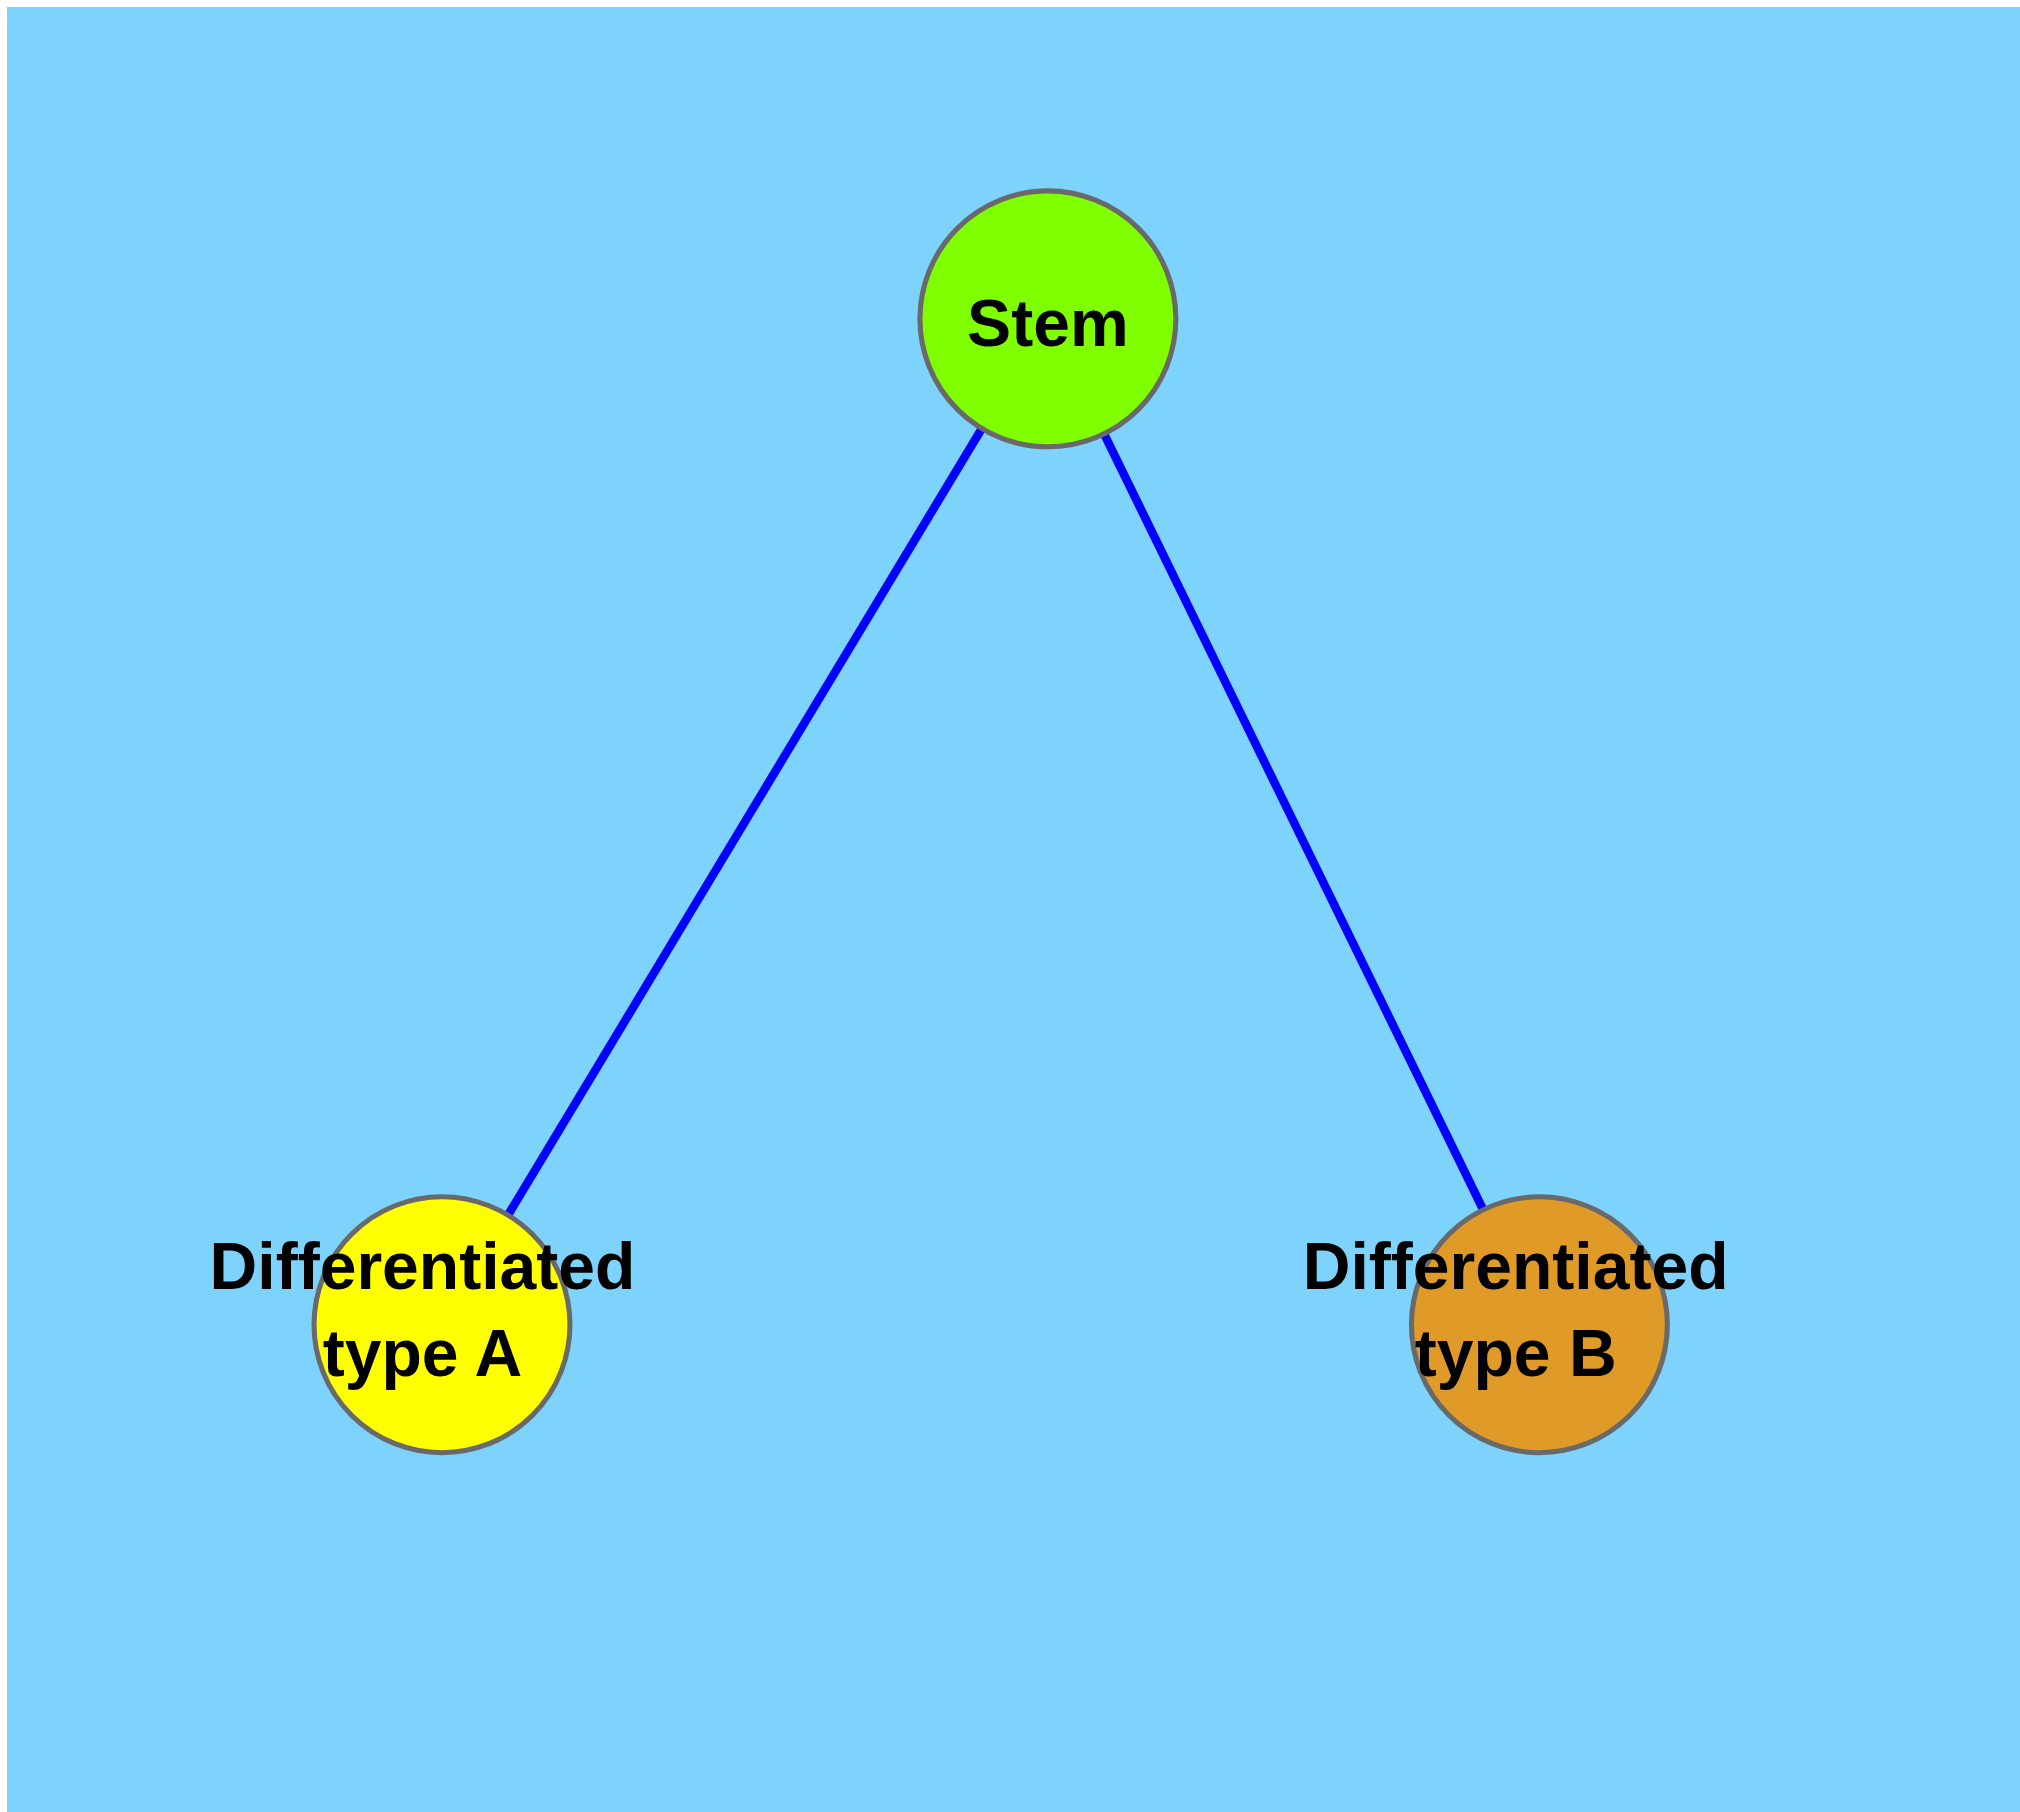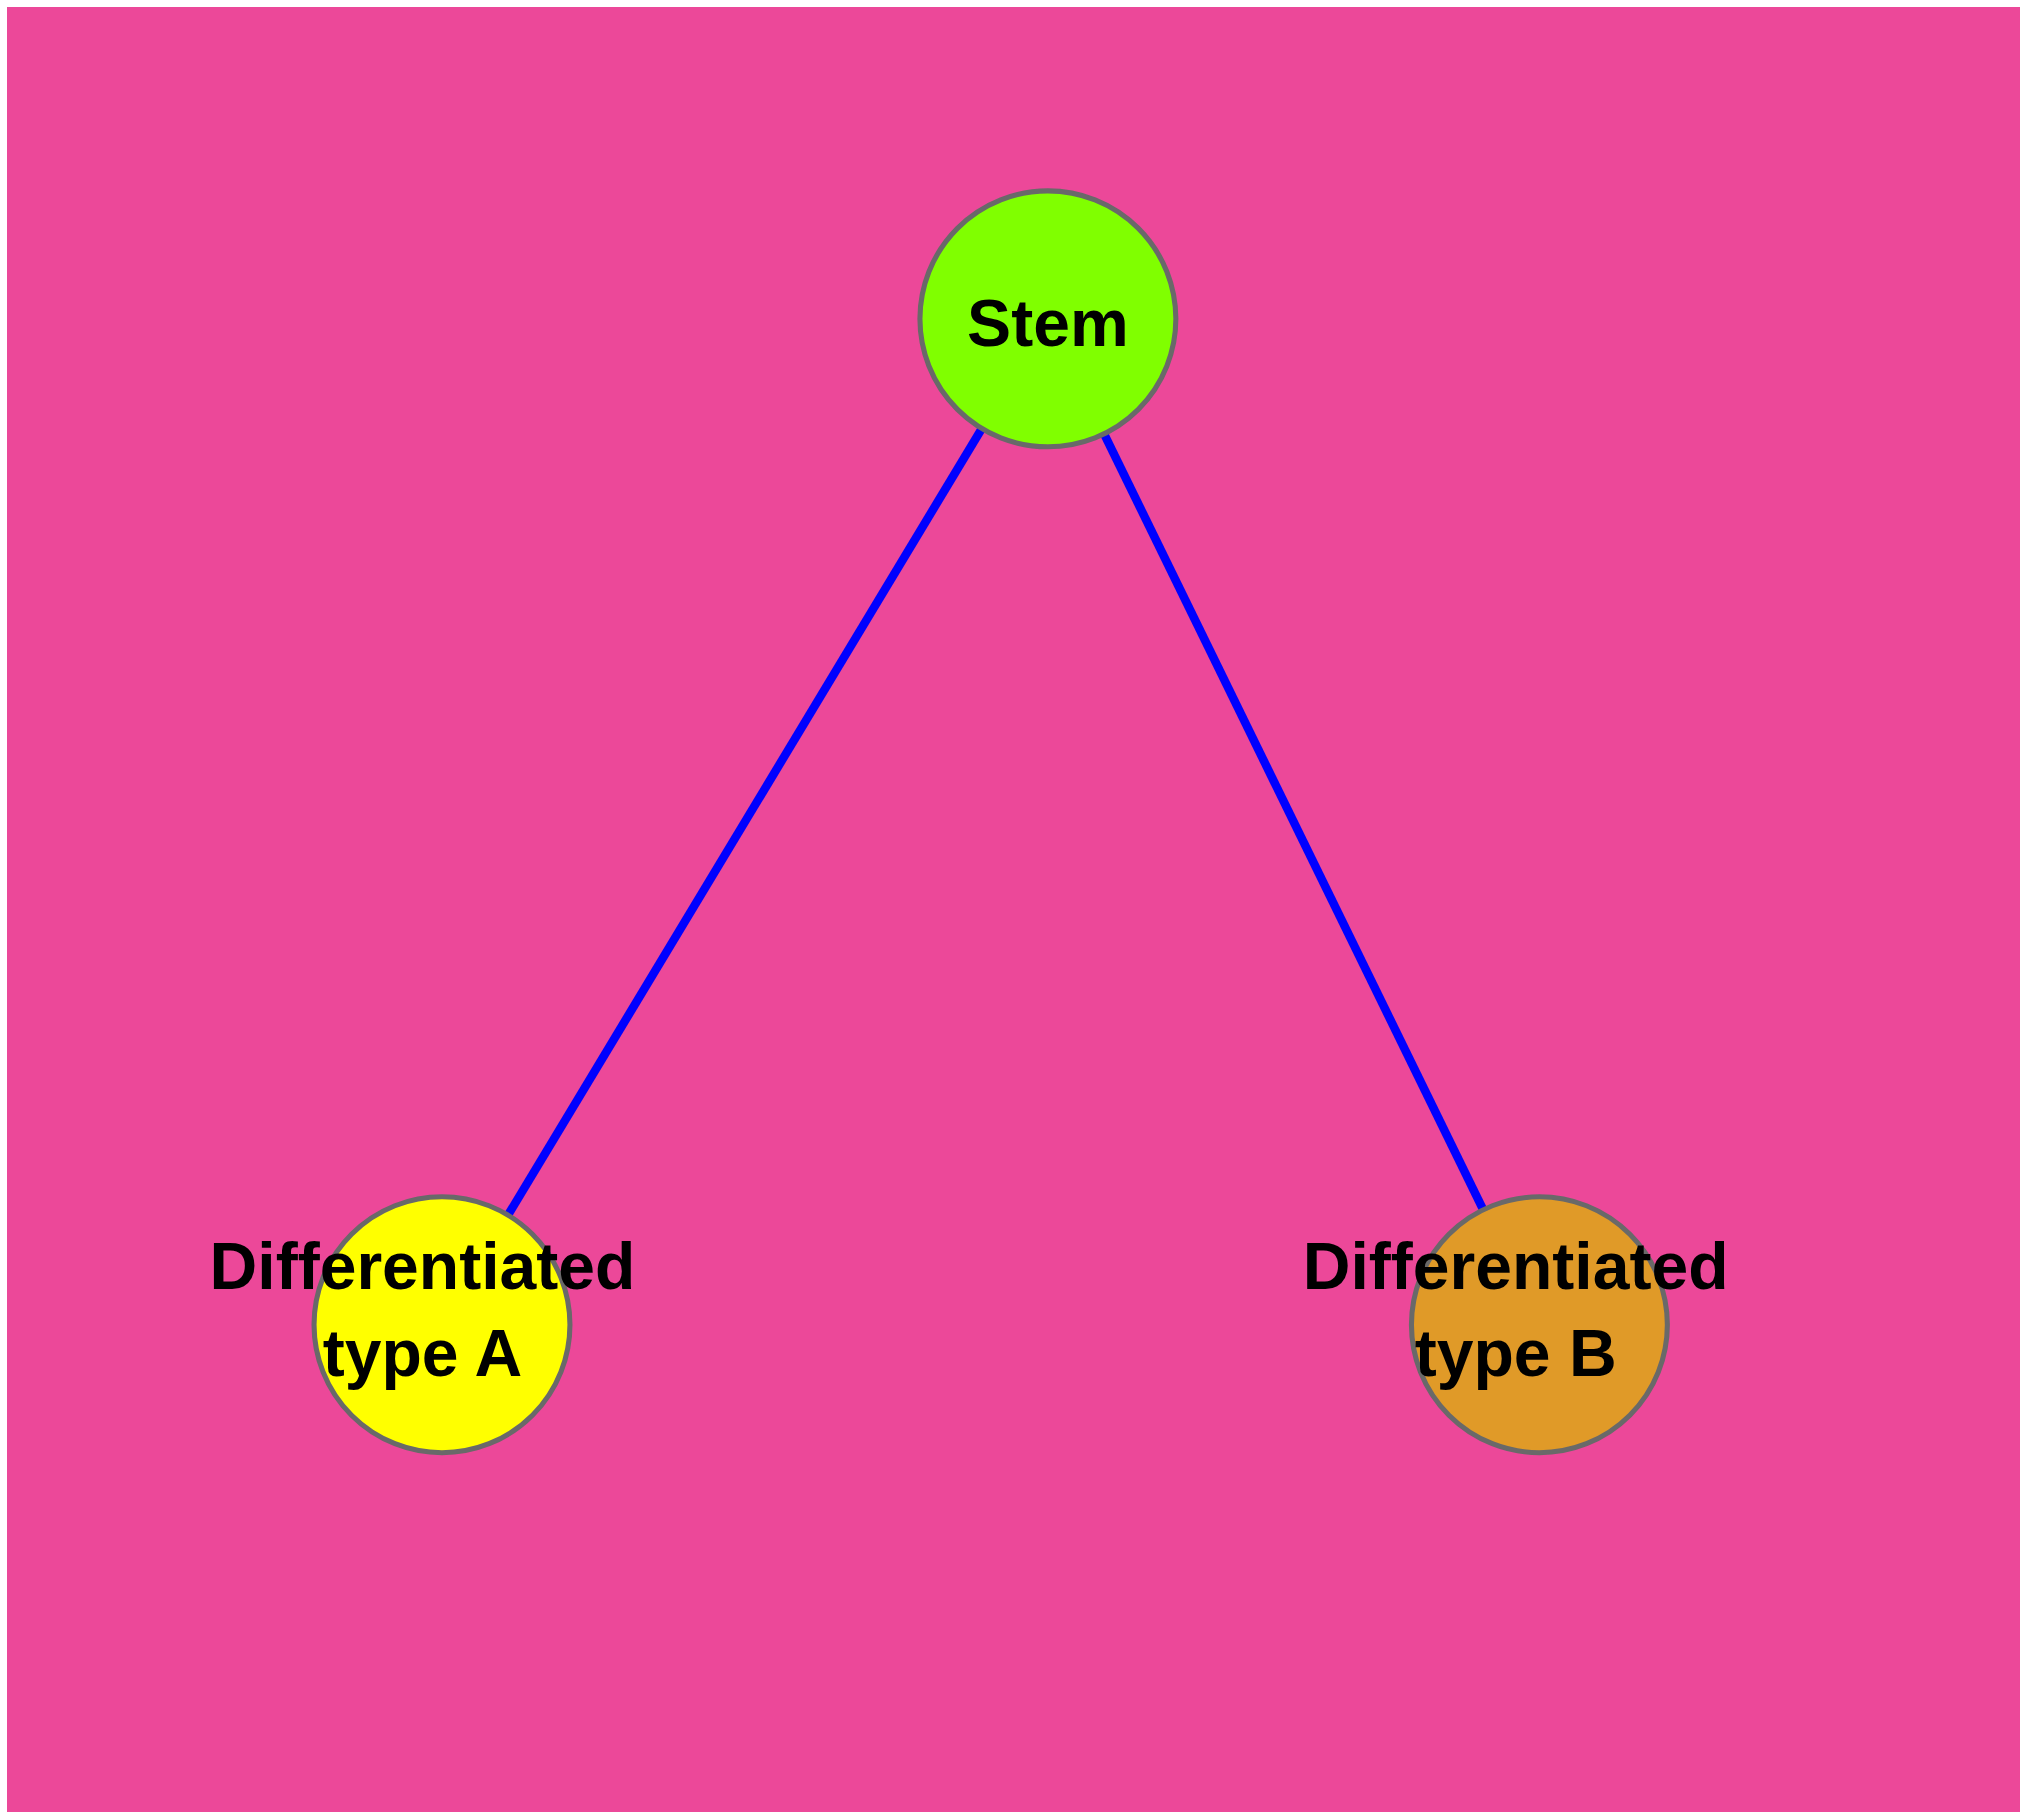--- a/index.html
+++ b/index.html
@@ -56,21 +56,21 @@
     stroke: #0000ff;
     stroke-width: 10;
     stroke-linecap: butt;
     fill: none;
   }
 </style>
 </head>
 <body>
 
 <div id="canvas">
-  <div id="plot-area" style="background: #ec4899;">
+  <div id="plot-area" style="background: #7dd3fc;">
     <svg id="graph-svg" viewBox="0 0 2376 2130" xmlns="http://www.w3.org/2000/svg">
 
       <g>
         <line class="edge-line" x1="1228" y1="368" x2="513" y2="1555" stroke="#0000ff" stroke-width="10"></line>
         <line class="edge-line" x1="1228" y1="368" x2="1808" y2="1555" stroke="#0000ff" stroke-width="10"></line>
       </g>
 
       <g>
 
         <g class="node-group">

